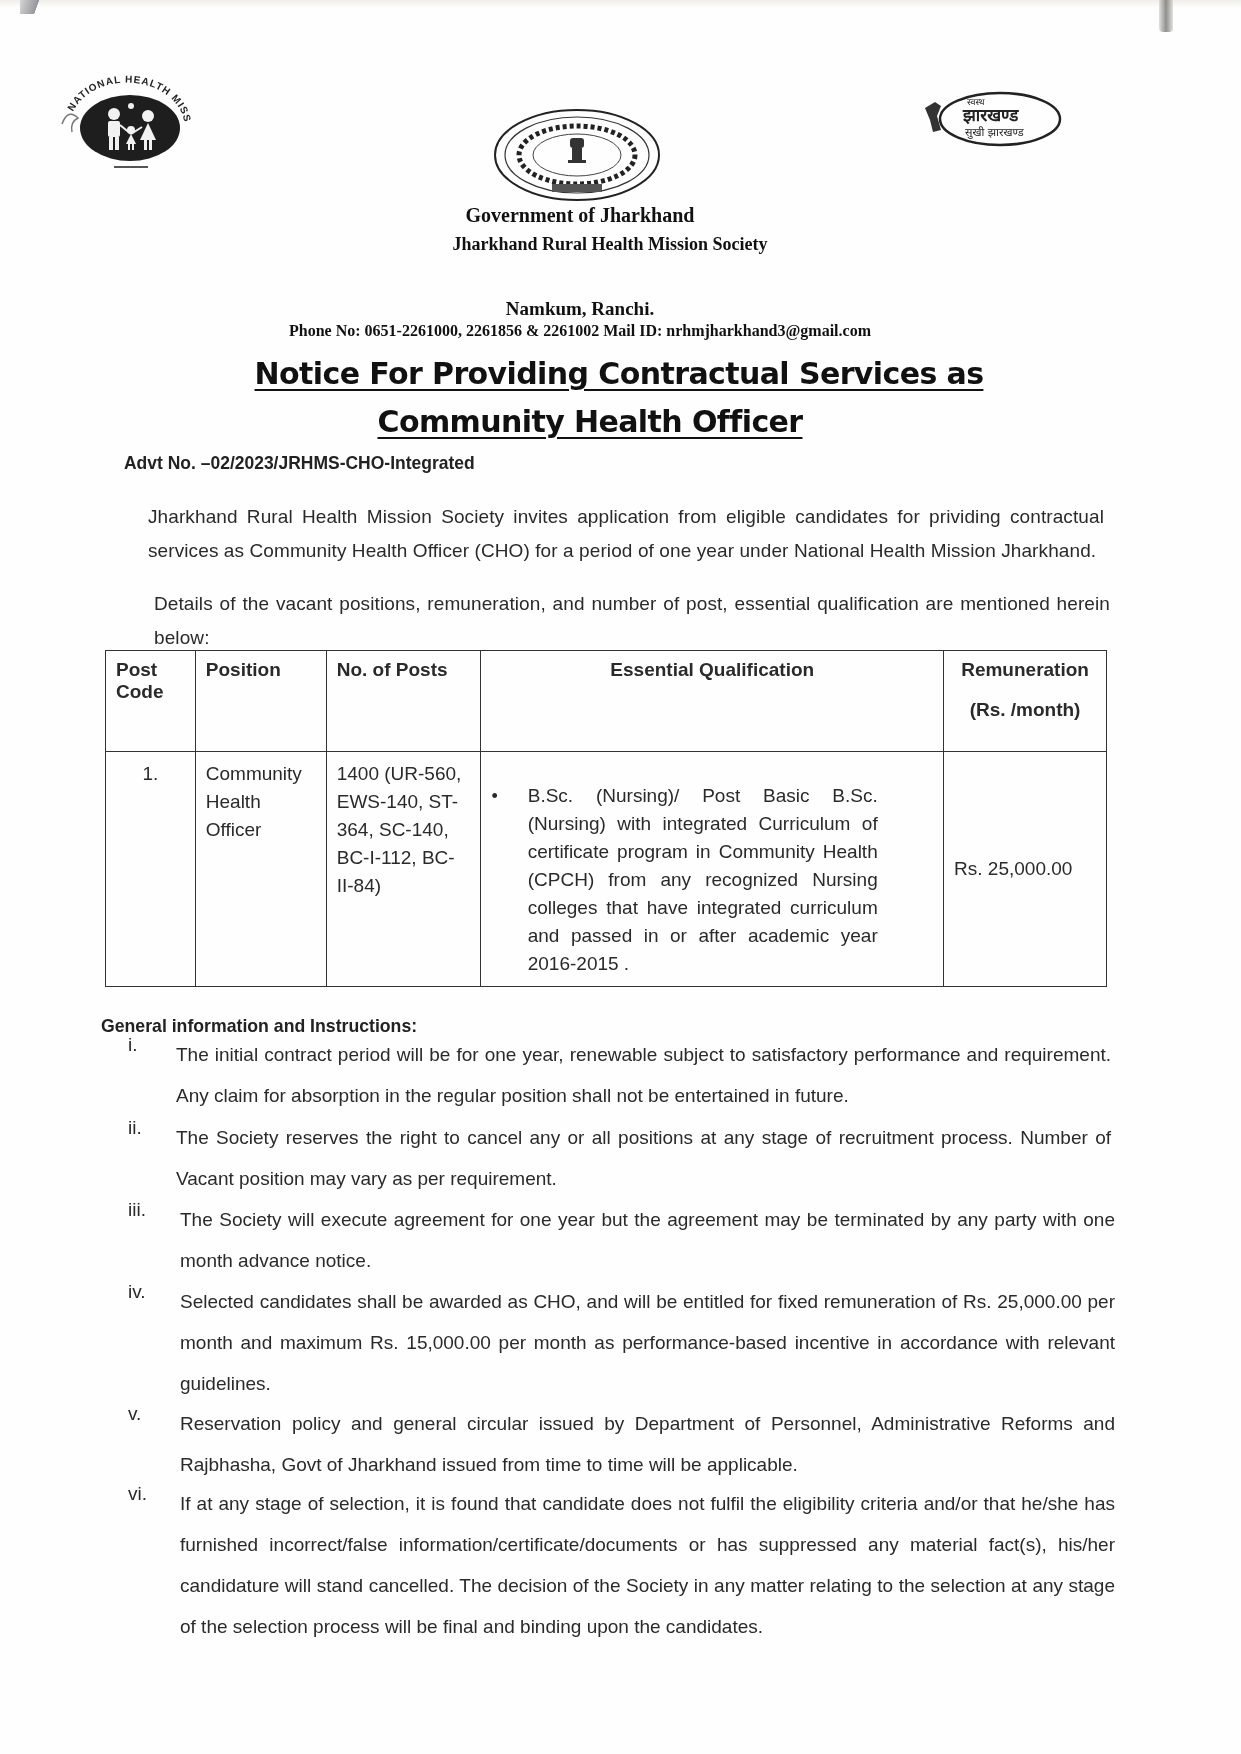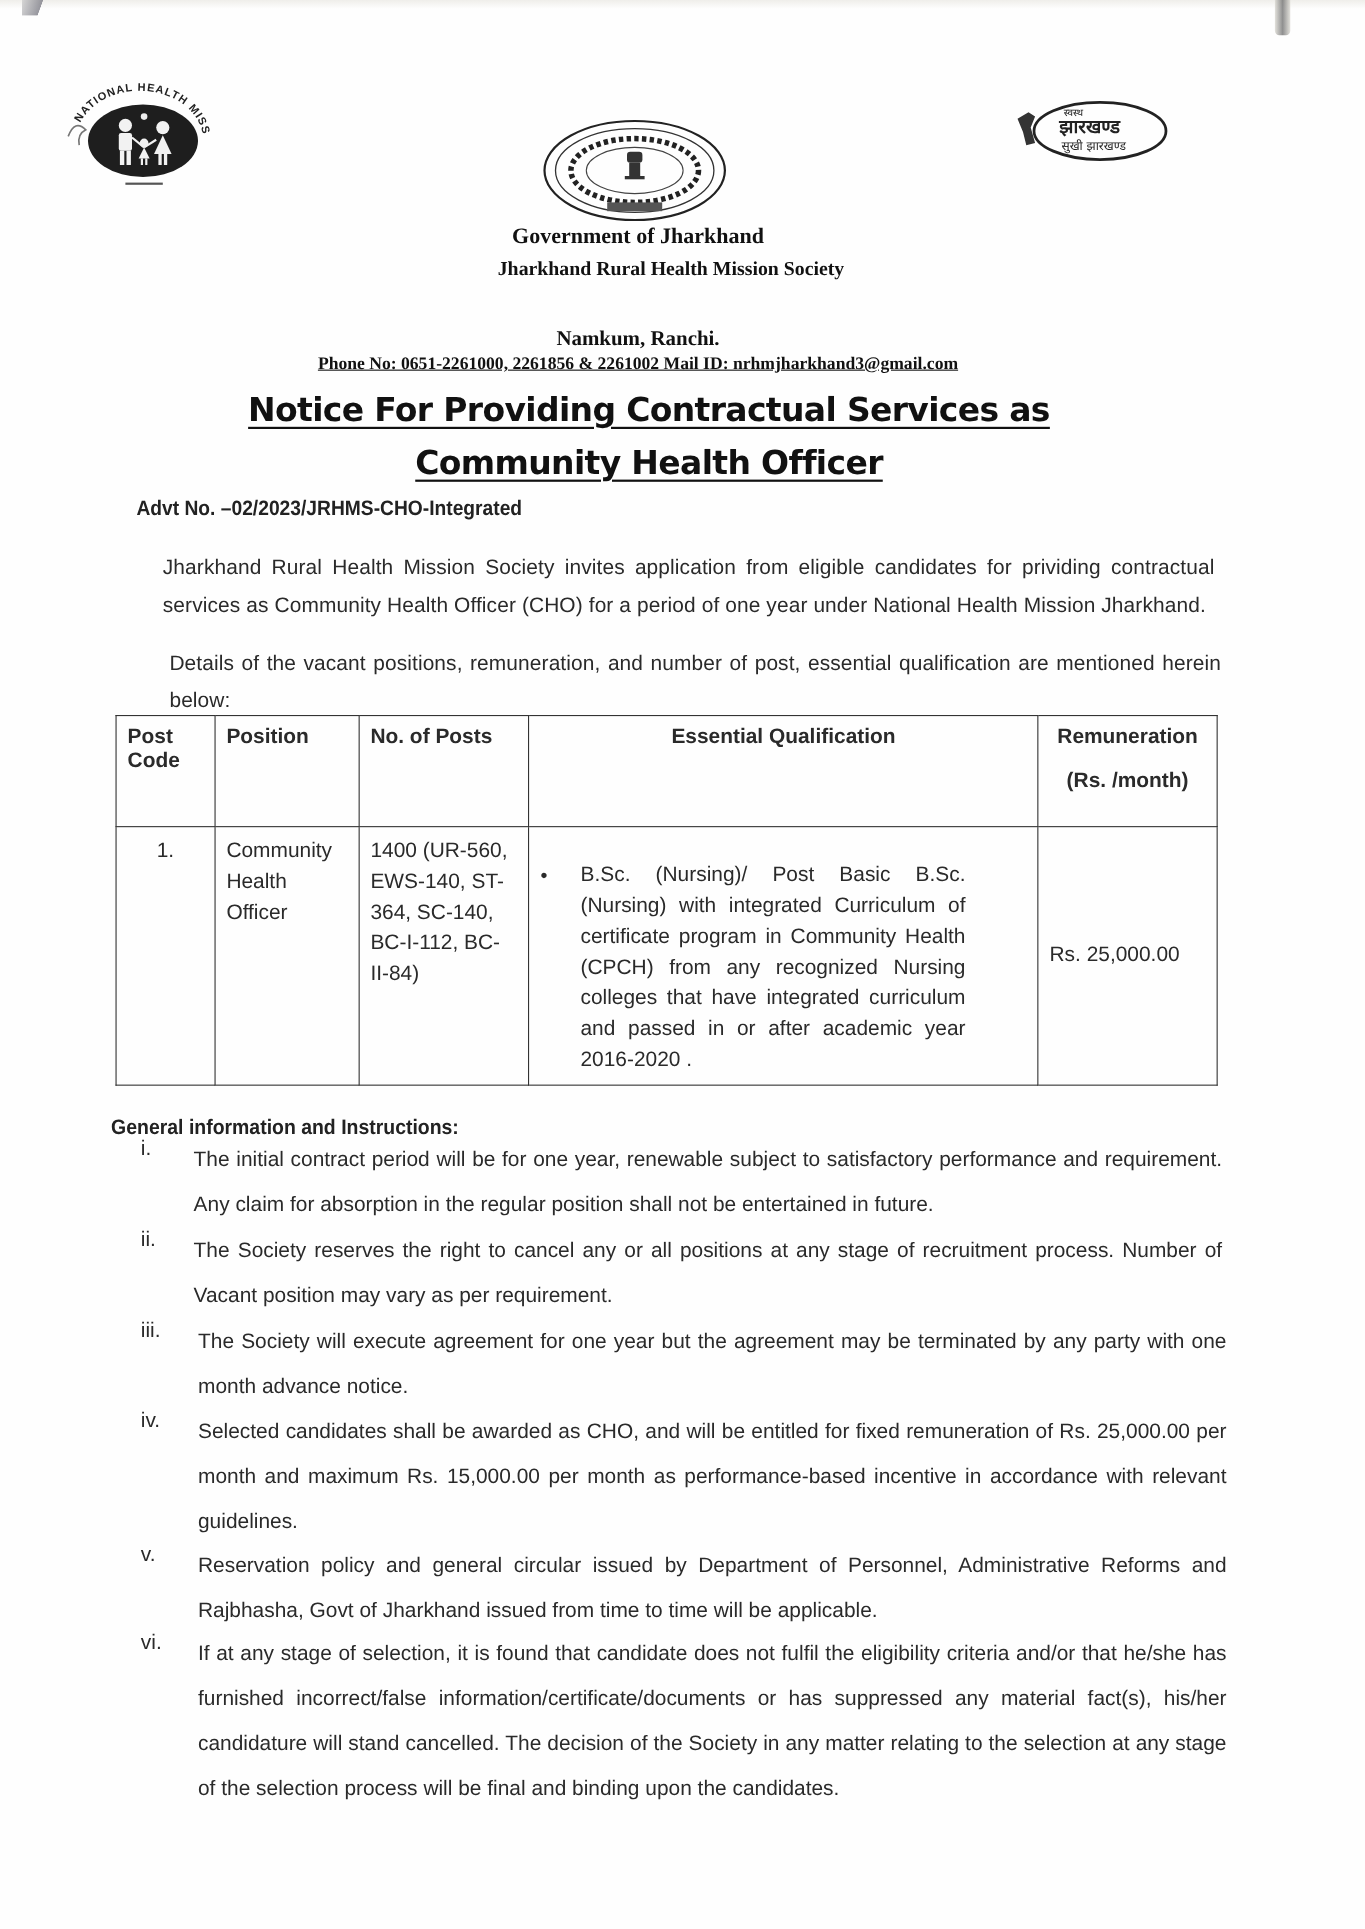--- a/index.html
+++ b/index.html
@@ -29,30 +29,30 @@
     .logo-nhm { left: 52px; top: 62px; width: 145px; height: 110px; }
     .logo-emblem { left: 492px; top: 108px; width: 170px; height: 95px; }
     .logo-jh { left: 915px; top: 88px; width: 150px; height: 62px; }
 
     
     .lh { position: absolute; left: 0; width: 1160px; text-align: center; font-family: "Liberation Serif", serif; font-weight: bold; color: #111; }
     .lh-gov { top: 204px; font-size: 20px; left: 0; width: 1160px; }
     .lh-society { top: 234px; font-size: 18px; left: 30px; width: 1160px; }
     .lh-dept { top: 267px; font-size: 22px; left: 0; width: 1160px; letter-spacing: .2px; }
     .lh-place { top: 298px; font-size: 19px; left: 0; width: 1160px; }
-    .lh-contact { top: 322px; font-size: 16px; left: 0; width: 1160px; text-decoration: underline; }
+    .lh-contact { top: 322px; font-size: 16px; left: 0; width: 1160px; }
 
     
     .notice-title {
       position: absolute; left: 0; width: 1180px; text-align: center;
       font-family: "DejaVu Sans", sans-serif; font-weight: bold; font-size: 30px;
       color: #111; letter-spacing: -.6px;
     }
     .notice-title span { text-decoration: underline; text-underline-offset: 5px; text-decoration-thickness: 2px; }
-    .nt-1 { top: 356px; }
+    .nt-1 { top: 356px; padding-left: 29px; }
     .nt-2 { top: 404px; }
 
     .advt {
       position: absolute; left: 124px; top: 452px; font-size: 19px; font-weight: bold;
       font-family: "Liberation Sans", sans-serif; transform: scaleX(.92); transform-origin: left;
       color: #222;
     }
 
     .para {
       position: absolute; left: 130px; width: 956px; font-size: 19px;
@@ -193,21 +193,21 @@
       </tr>
     </thead>
     <tbody>
       <tr class="row-1">
         <td class="td-code">1.</td>
         <td>Community Health Officer</td>
         <td>1400 (UR-560, EWS-140, ST-364, SC-140, BC-I-112, BC-II-84)</td>
         <td>
           <div class="qual-wrap">
             <span class="bullet">•</span>
-            <span class="qual-text">B.Sc. (Nursing)/ Post Basic B.Sc. (Nursing) with integrated Curriculum of certificate program in Community Health (CPCH) from any recognized Nursing colleges that have integrated curriculum and passed in or after academic year 2016-2020 .</span>
+            <span class="qual-text">B.Sc. (Nursing)/ Post Basic B.Sc. (Nursing) with integrated Curriculum of certificate program in Community Health (CPCH) from any recognized Nursing colleges that have integrated curriculum and passed in or after academic year 2016-2015 .</span>
           </div>
         </td>
         <td class="td-rem">Rs. 25,000.00</td>
       </tr>
     </tbody>
   </table>
 
   <div class="gi-heading">General information and Instructions:</div>
 
   <div class="gi-list">

